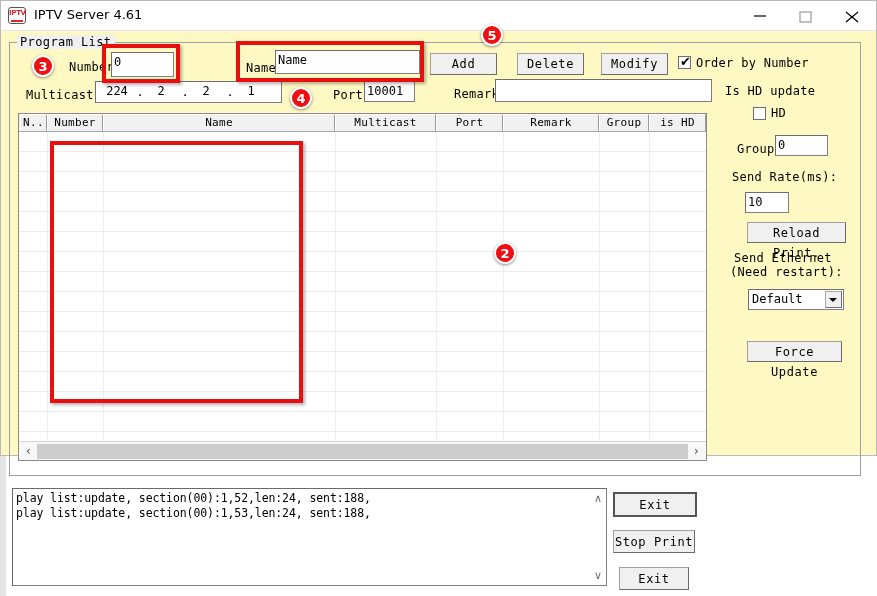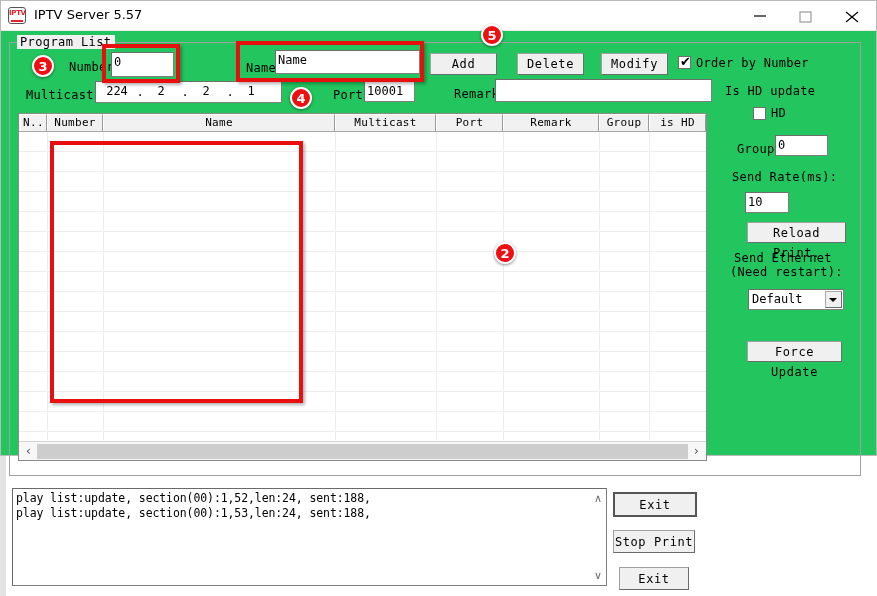--- a/index.html
+++ b/index.html
@@ -20,21 +20,21 @@
     background: linear-gradient(to bottom,
       #ffffff 0px, #ffffff 300px,
       #c8d4e2 300px, #c8d4e2 318px,
       #11161c 318px, #11161c 330px,
       #b6a6a2 330px, #b6a6a2 344px,
       #e3e3e3 344px, #e3e3e3 596px);
   }
   
   #window {
     position: absolute; left: 0; top: 0; width: 877px; height: 456px;
-    background: #22c55e;
+    background: #fef9c3;
     border: 1px solid #b9b9b9;
     box-sizing: border-box;
   }
   #titlebar {
     position: absolute; left: 0; top: 0; right: 0; height: 29px;
     background: #ffffff;
     border-bottom: 1px solid #e8e8e8;
   }
   #app-icon {
     position: absolute; left: 7px; top: 6px; width: 18px; height: 17px;
@@ -309,21 +309,21 @@
 
 <div id="bg-sliver"></div>
 
 <div id="window">
 
   <div id="titlebar">
     <div id="app-icon">
       <div class="iptv-text">IPTV</div>
       <div class="iptv-bar"></div>
     </div>
-    <div id="title-text">IPTV Server 5.57</div>
+    <div id="title-text">IPTV Server 4.61</div>
 
     <div class="winbtn" id="btn-min">
       <svg width="14" height="10">
           <line x1="1" y1="5" x2="13" y2="5" stroke="#000" stroke-width="1.2"></line>
         </svg>
     </div>
     <div class="winbtn" id="btn-max">
       <svg width="14" height="12">
           <rect x="1" y="1" width="11" height="10" fill="none" stroke="#9a9a9a" stroke-width="1.2"></rect>
         </svg>

